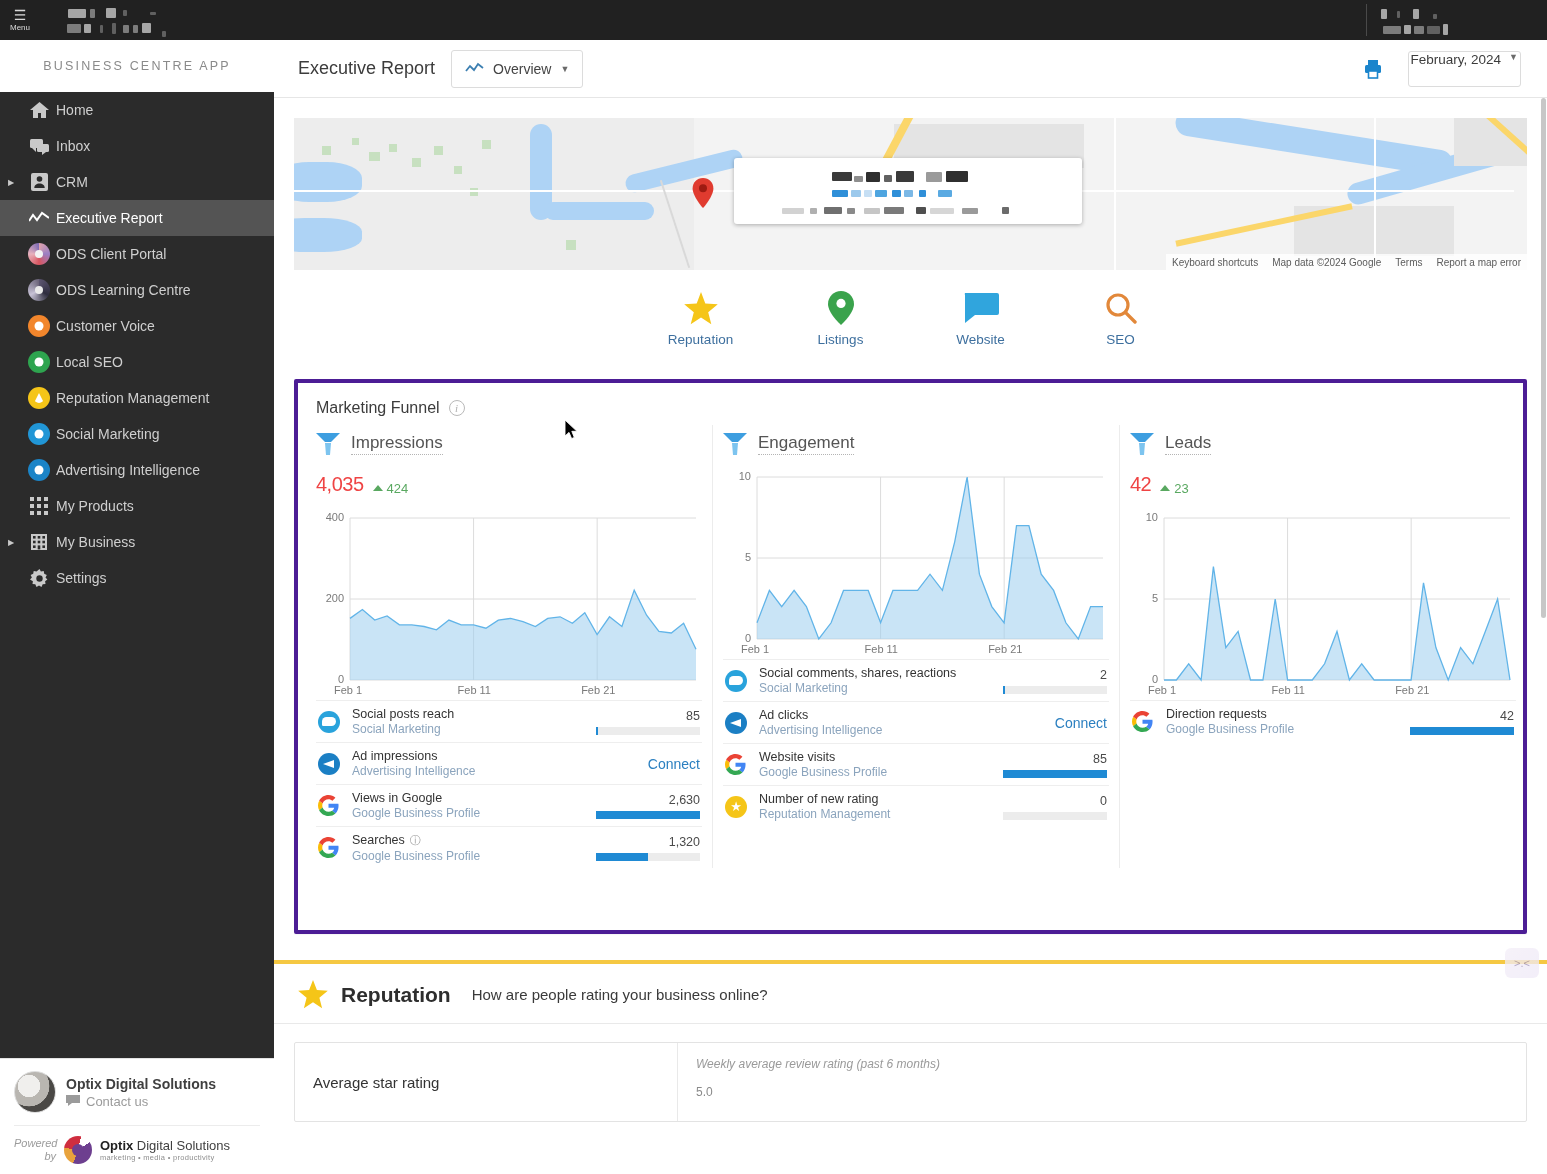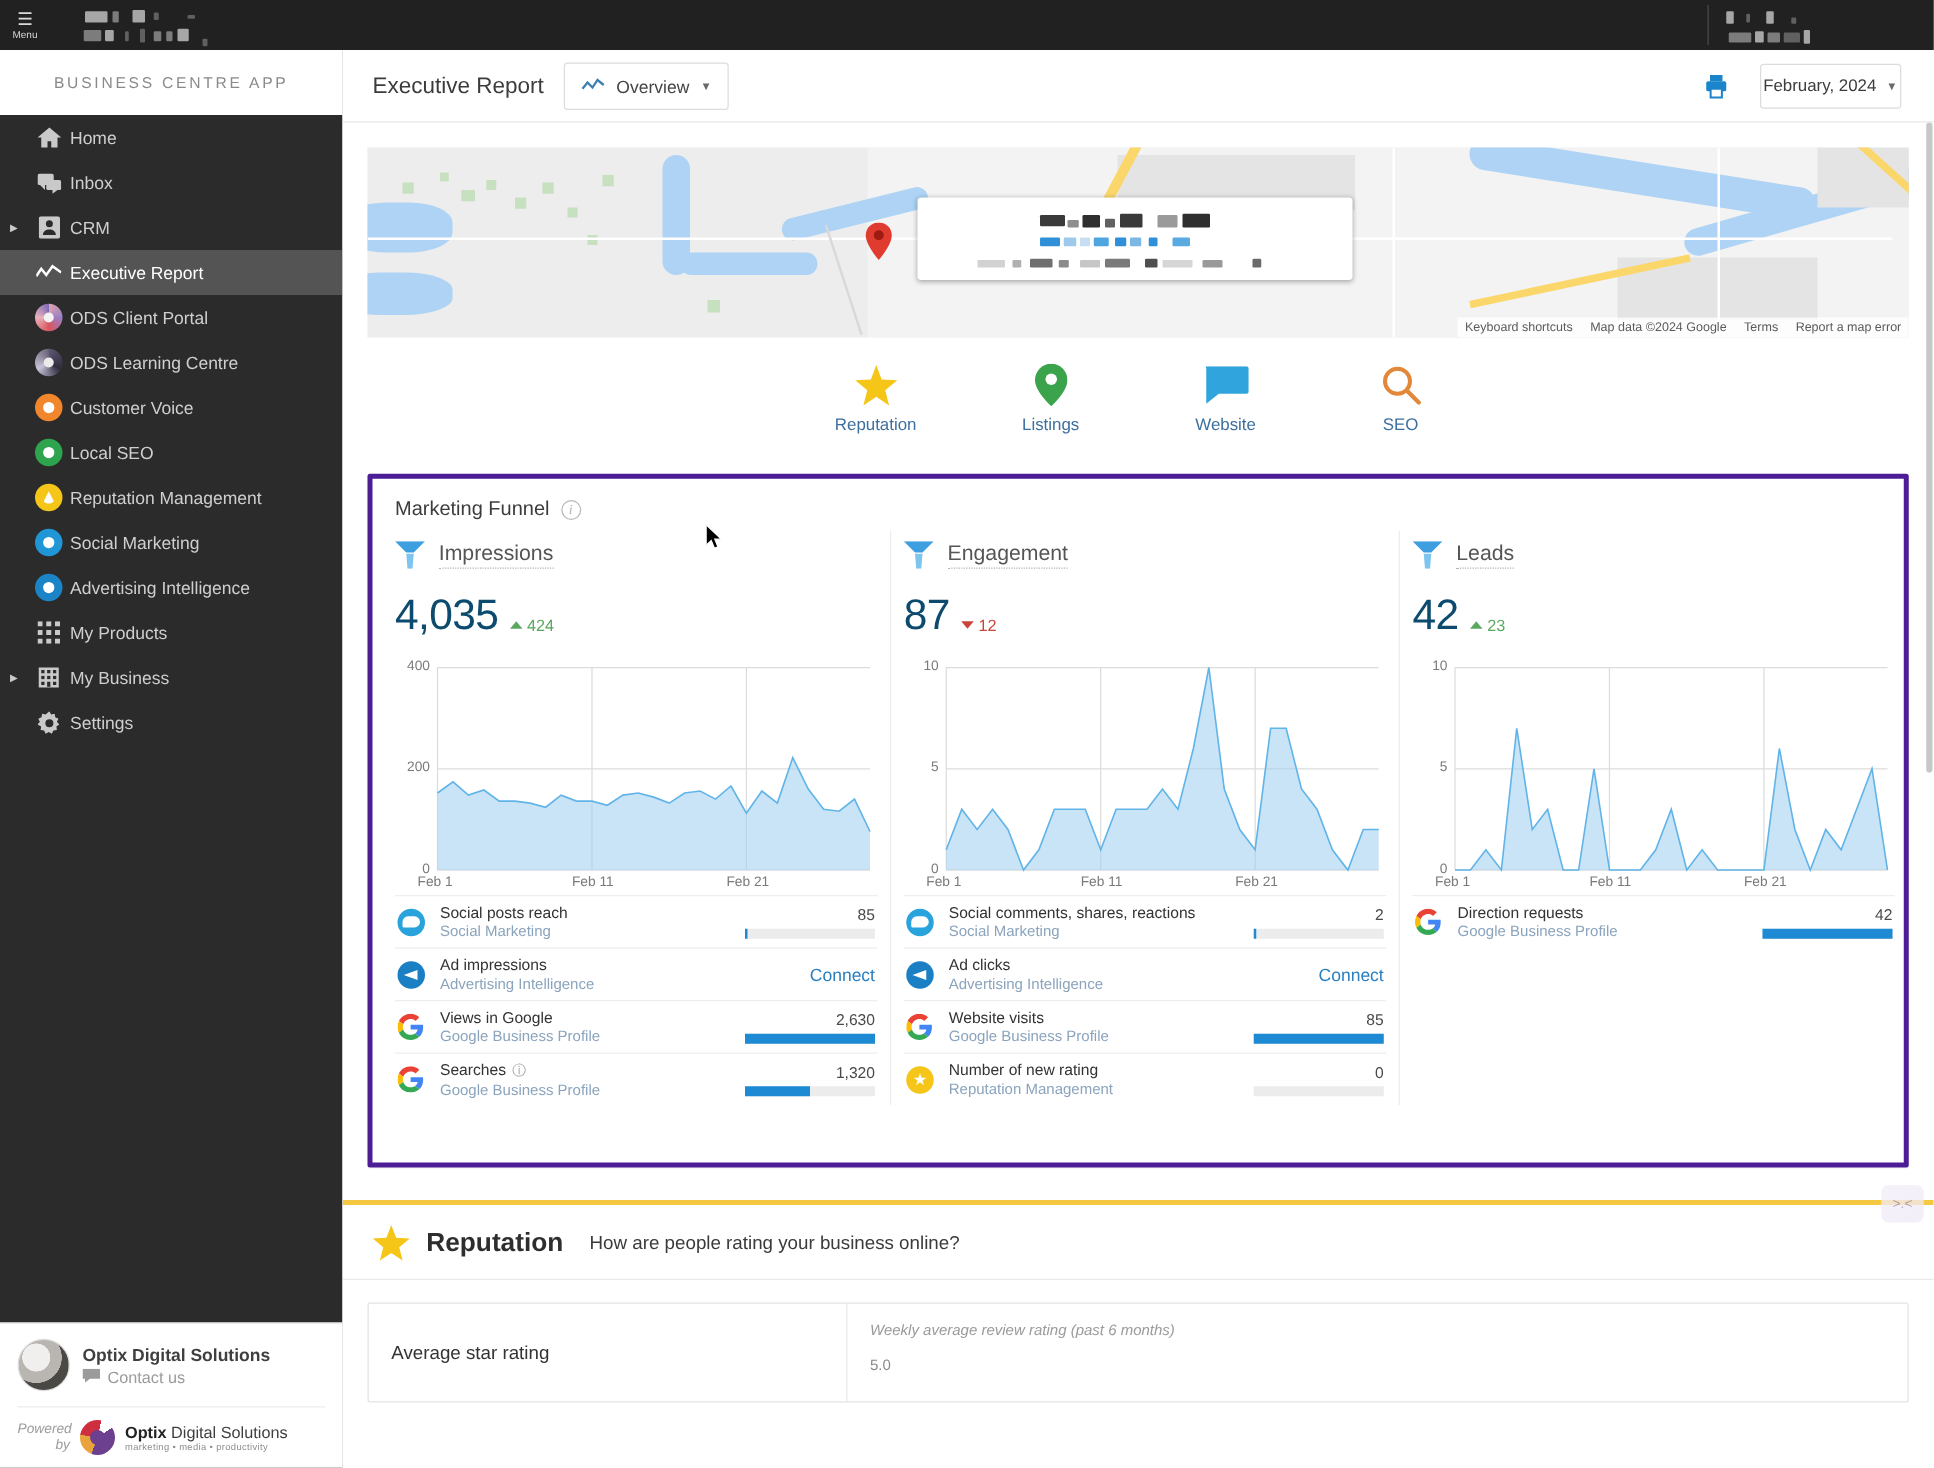--- a/index.html
+++ b/index.html
@@ -124,21 +124,21 @@
   #page-title { font-size: 18px; color: #3c3c3c; }
   #overview-select {
     margin-left: 16px; height: 38px; border: 1px solid #dcdcdc; border-radius: 3px;
     display: flex; align-items: center; gap: 9px; padding: 0 13px;
     font-size: 14px; color: #444; cursor: pointer; background: #fff;
   }
   #header-spacer { flex: 1; }
   #print-btn { color: #1b85cc; cursor: pointer; display: flex; align-items: center; }
   #date-select {
     margin-left: 24px; height: 36px; border: 1px solid #dcdcdc; border-radius: 3px;
-    display: flex; align-items: center; gap: 8px; padding: 0 2px;
+    display: flex; gap: 8px; padding: 0 2px;
     font-size: 13.5px; color: #3c3c3c; cursor: pointer; background: #fff;
   }
   .caret-dn { font-size: 9px; color: #6a6a6a; }
 
   #content { height: 1076px; overflow: hidden; position: relative; }
 
   
   #map-wrap { margin: 20px 20px 0 20px; height: 152px; position: relative; overflow: hidden; background: #eceff1; }
   #map-canvas { position: absolute; inset: 0; }
   .mland { position: absolute; background: #f1f1f1; }
@@ -193,21 +193,21 @@
   }
   #funnel-cols { display: flex; padding: 0 8px; }
   .fcol { flex: 1; padding: 8px 10px 0 10px; position: relative; }
   .fcol + .fcol { border-left: 1px solid #ececec; }
   .fcol-title { display: flex; align-items: center; gap: 11px; }
   .fcol-title .tlabel {
     font-size: 17px; color: #555; border-bottom: 1.5px dotted #b4b4b4;
     cursor: pointer; padding-bottom: 1px;
   }
   .fcol-value { display: flex; align-items: baseline; gap: 9px; margin-top: 18px; }
-  .fcol-value .big { font-size: 34px; color: #0c4a6e; letter-spacing: -.5px; }
+  .fcol-value .big { font-size: 20px; color: #ef4444; letter-spacing: -.5px; }
   .delta { font-size: 13px; display: flex; align-items: center; gap: 4px; }
   .delta.up { color: #59a860; }
   .delta.down { color: #c9443b; }
   .tri { width: 0; height: 0; border-left: 5px solid transparent; border-right: 5px solid transparent; }
   .tri.up { border-bottom: 6px solid #59a860; }
   .tri.dn { border-top: 6px solid #c9443b; }
 
   .chart { margin-top: 14px; height: 190px; position: relative; }
   .chart svg { display: block; }
   .ytick { position: absolute; left: 0; font-size: 11px; color: #7a7a7a; }
@@ -741,27 +741,20 @@
             </div>
           </div>
           <div class="fcol">
             <div class="fcol-title">
               <svg width="24" height="22" viewBox="0 0 24 22">
                 <polygon points="0,0 24,0 15,9 9,9" fill="#3d9ee0"></polygon>
                 <polygon points="9,10 15,10 14,22 10,22" fill="#7dc4ef"></polygon>
               </svg>
               <span class="tlabel">Engagement</span>
             </div>
-            <div class="fcol-value">
-              <span class="big">87</span>
-              <span class="delta down">
-                <i class="tri dn"></i>
-                <span>12</span>
-              </span>
-            </div>
             <div class="chart">
               <svg width="386" height="190">
                 <line x1="34" y1="170" x2="380" y2="170" stroke="#dcdcdc" stroke-width="1"></line>
                 <line x1="34" y1="89" x2="380" y2="89" stroke="#dcdcdc" stroke-width="1"></line>
                 <line x1="34" y1="8" x2="380" y2="8" stroke="#dcdcdc" stroke-width="1"></line>
                 <line x1="34" y1="8" x2="34" y2="170" stroke="#dcdcdc" stroke-width="1"></line>
                 <line x1="157.57142857142856" y1="8" x2="157.57142857142856" y2="170" stroke="#dcdcdc" stroke-width="1"></line>
                 <line x1="281.1428571428571" y1="8" x2="281.1428571428571" y2="170" stroke="#dcdcdc" stroke-width="1"></line>
                 <path d="M 34 170 L 34.0 153.8 L 46.4 121.4 L 58.7 137.6 L 71.1 121.4 L 83.4 137.6 L 95.8 170.0 L 108.1 153.8 L 120.5 121.4 L 132.9 121.4 L 145.2 121.4 L 157.6 153.8 L 169.9 121.4 L 182.3 121.4 L 194.6 121.4 L 207.0 105.2 L 219.4 121.4 L 231.7 72.8 L 244.1 8.0 L 256.4 105.2 L 268.8 137.6 L 281.1 153.8 L 293.5 56.6 L 305.9 56.6 L 318.2 105.2 L 330.6 121.4 L 342.9 153.8 L 355.3 170.0 L 367.6 137.6 L 380.0 137.6 L 380 170 Z" fill="#9ccdee" fill-opacity="0.55"></path>
                 <path d="M 34.0 153.8 L 46.4 121.4 L 58.7 137.6 L 71.1 121.4 L 83.4 137.6 L 95.8 170.0 L 108.1 153.8 L 120.5 121.4 L 132.9 121.4 L 145.2 121.4 L 157.6 153.8 L 169.9 121.4 L 182.3 121.4 L 194.6 121.4 L 207.0 105.2 L 219.4 121.4 L 231.7 72.8 L 244.1 8.0 L 256.4 105.2 L 268.8 137.6 L 281.1 153.8 L 293.5 56.6 L 305.9 56.6 L 318.2 105.2 L 330.6 121.4 L 342.9 153.8 L 355.3 170.0 L 367.6 137.6 L 380.0 137.6" fill="none" stroke="#61b4e8" stroke-width="1.3"></path>

